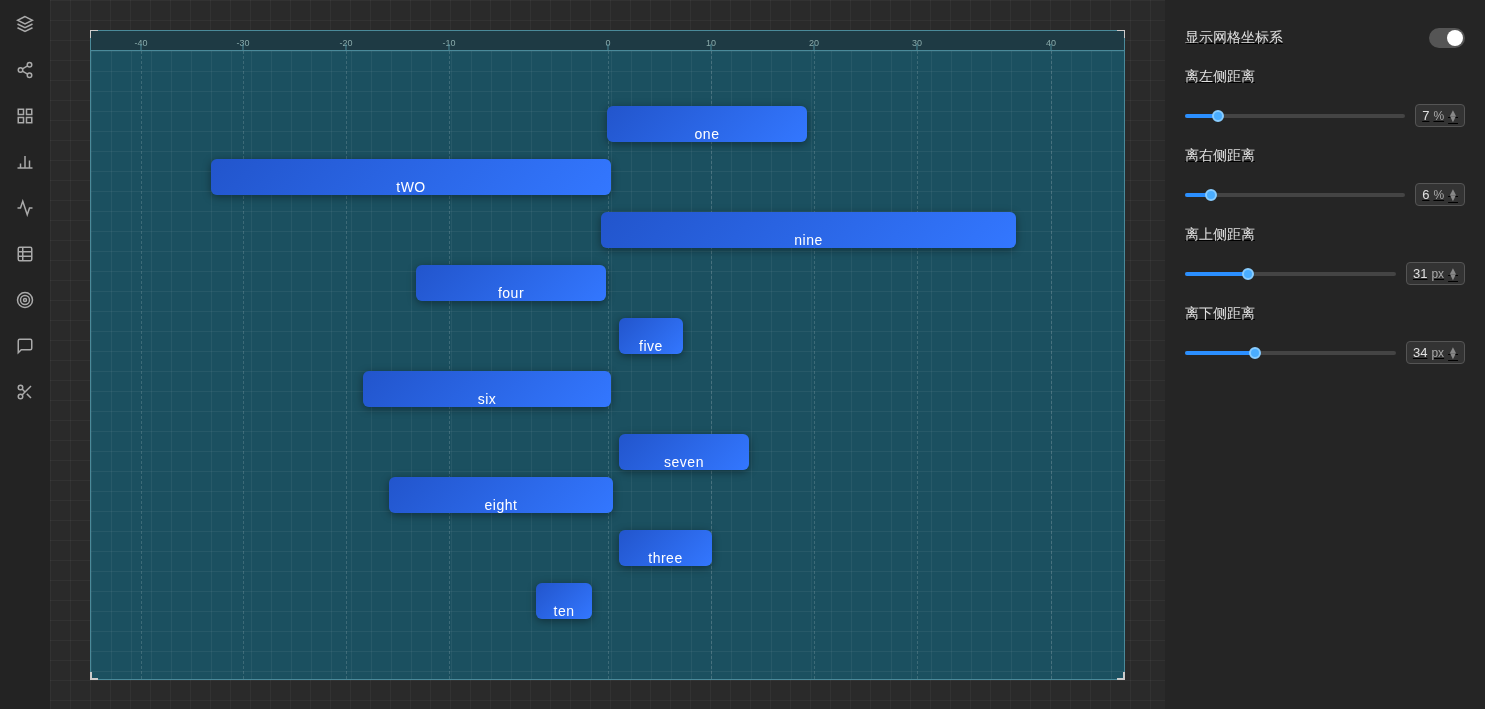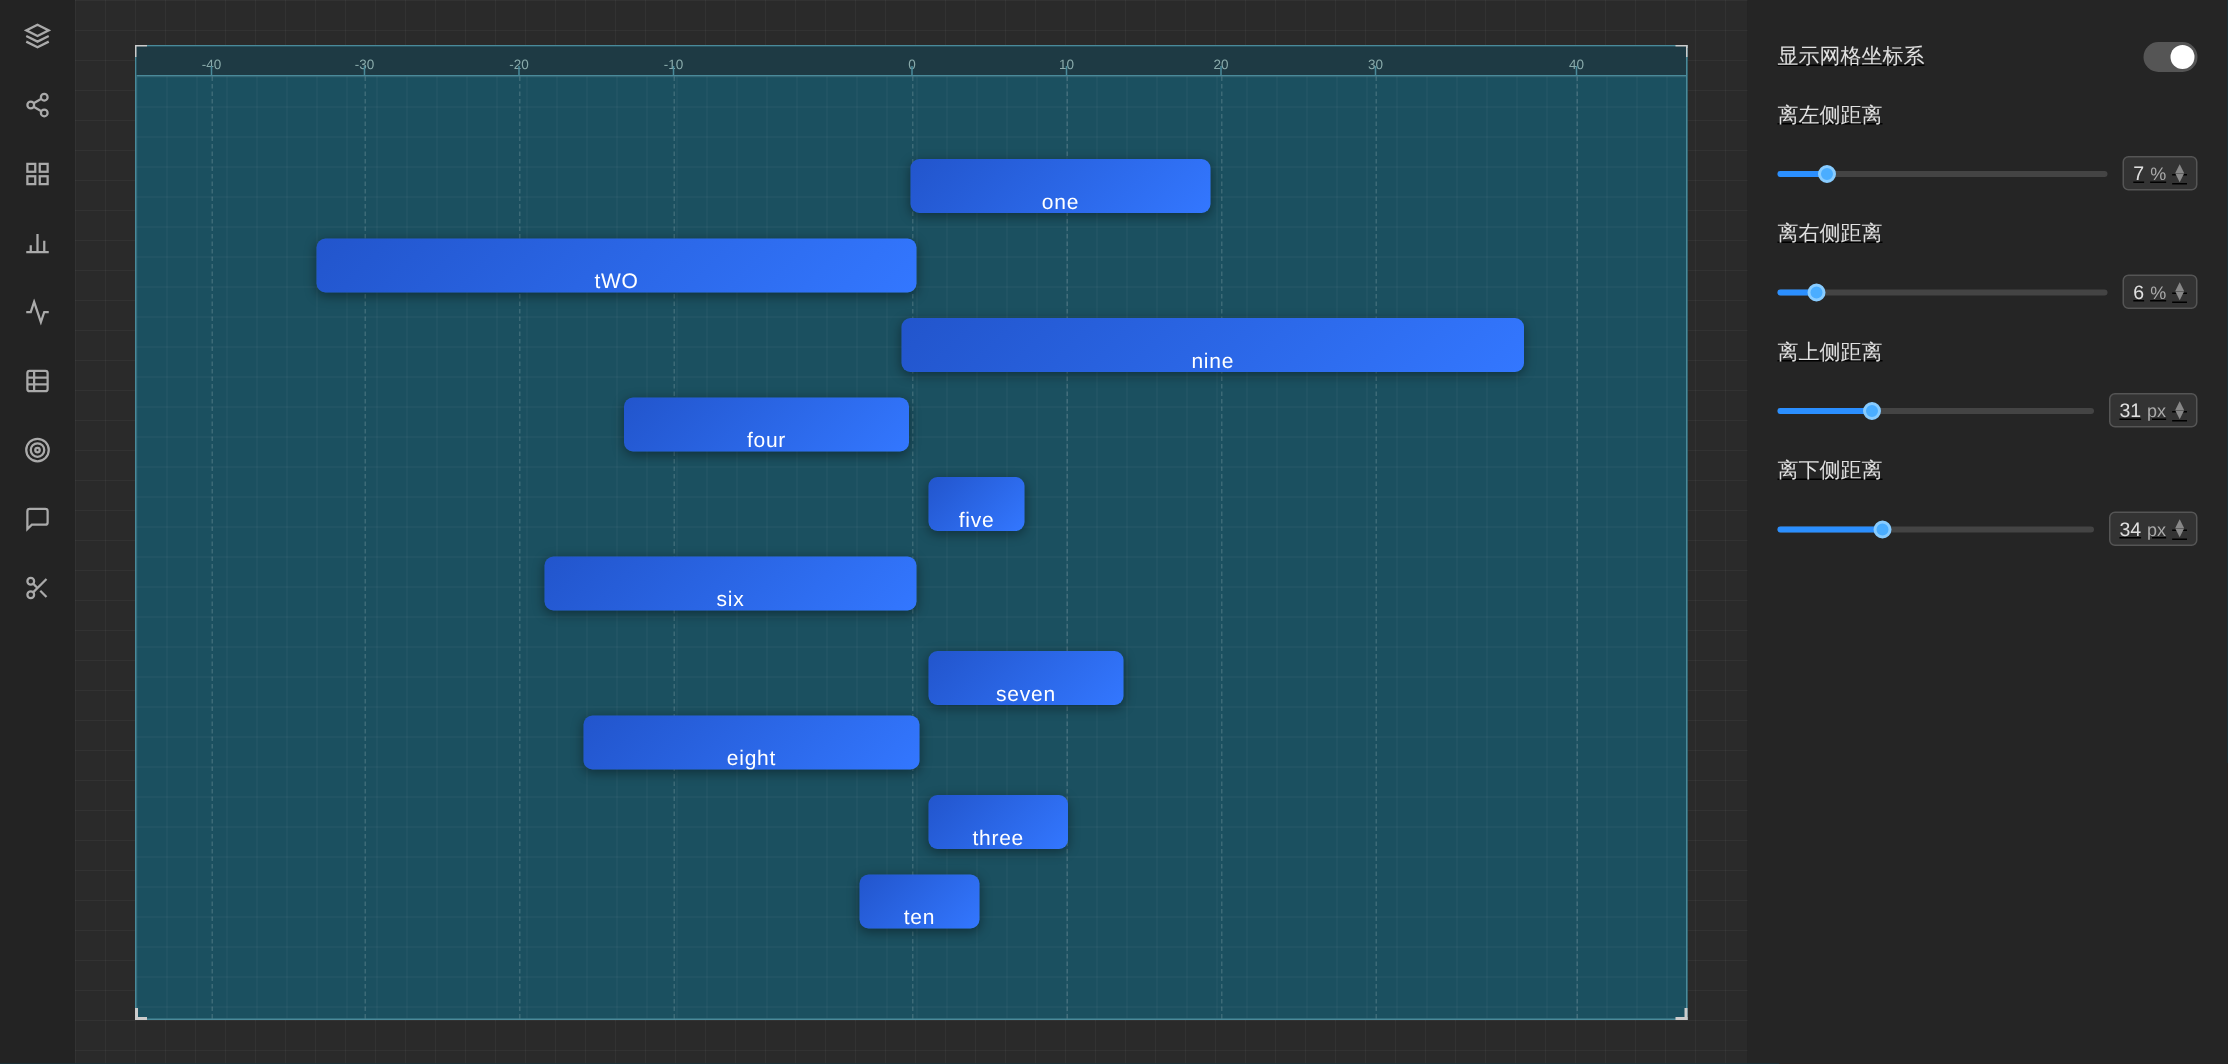--- a/index.html
+++ b/index.html
@@ -129,21 +129,21 @@
     }
     .bar-one    { left: 516px; top: 75px;  width: 200px; }
     .bar-two    { left: 120px; top: 128px; width: 400px; }
     .bar-three  { left: 510px; top: 181px; width: 415px; }
     .bar-four   { left: 325px; top: 234px; width: 190px; }
     .bar-five   { left: 528px; top: 287px; width: 64px; }
     .bar-six    { left: 272px; top: 340px; width: 248px; }
     .bar-seven  { left: 528px; top: 403px; width: 130px; }
     .bar-eight  { left: 298px; top: 446px; width: 224px; }
     .bar-nine   { left: 528px; top: 499px; width: 93px; }
-    .bar-ten    { left: 445px; top: 552px; width: 80px; margin-left: 37px; }
+    .bar-ten    { left: 445px; top: 552px; width: 56px; }
 
     
     .right-panel {
       width: 320px;
       background: #252525;
       flex-shrink: 0;
       padding: 28px 20px;
       display: flex;
       flex-direction: column;
       gap: 20px;

